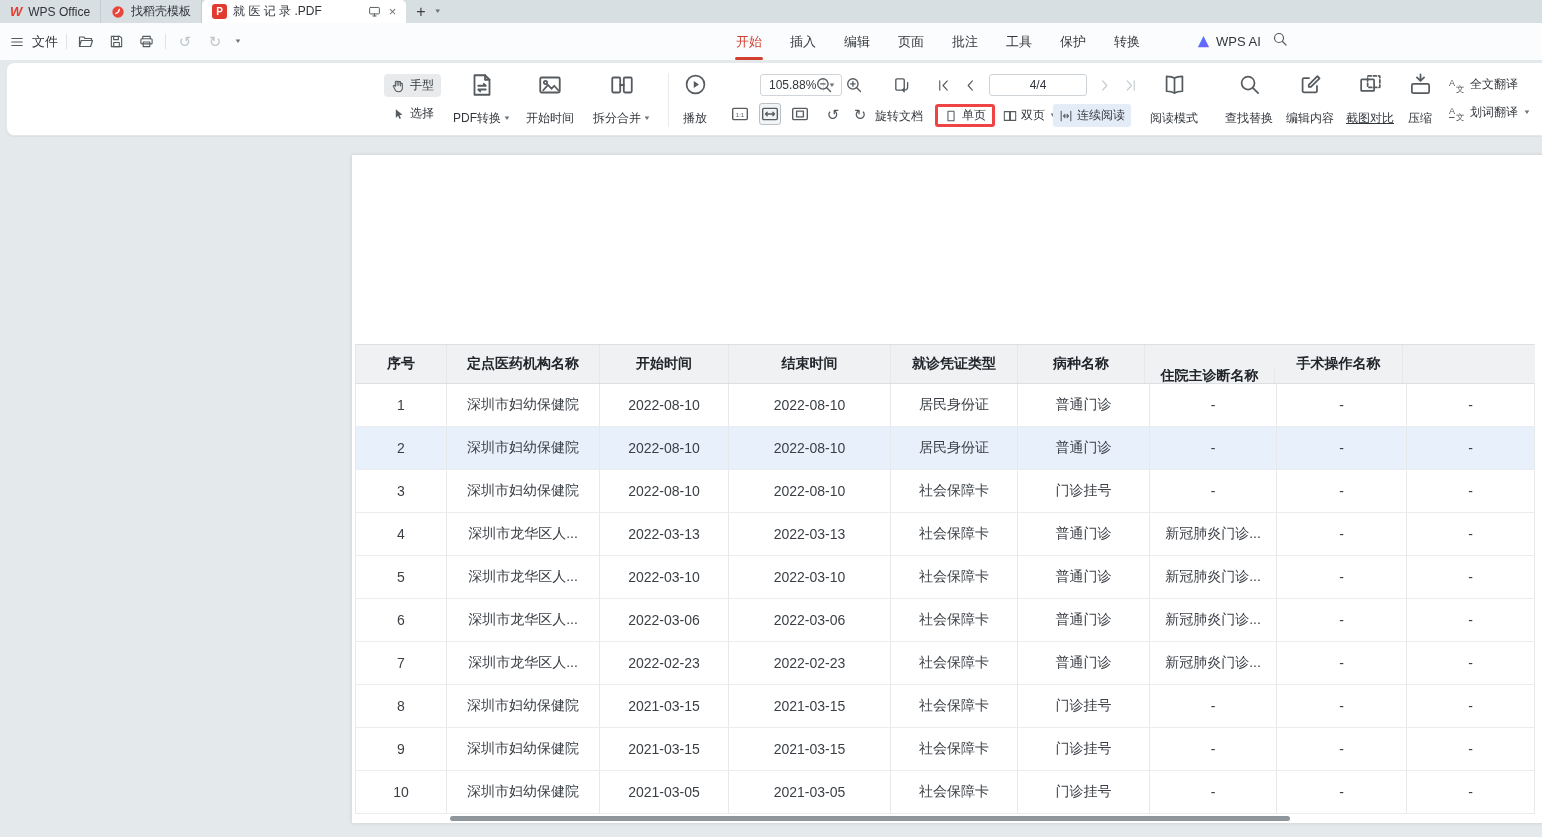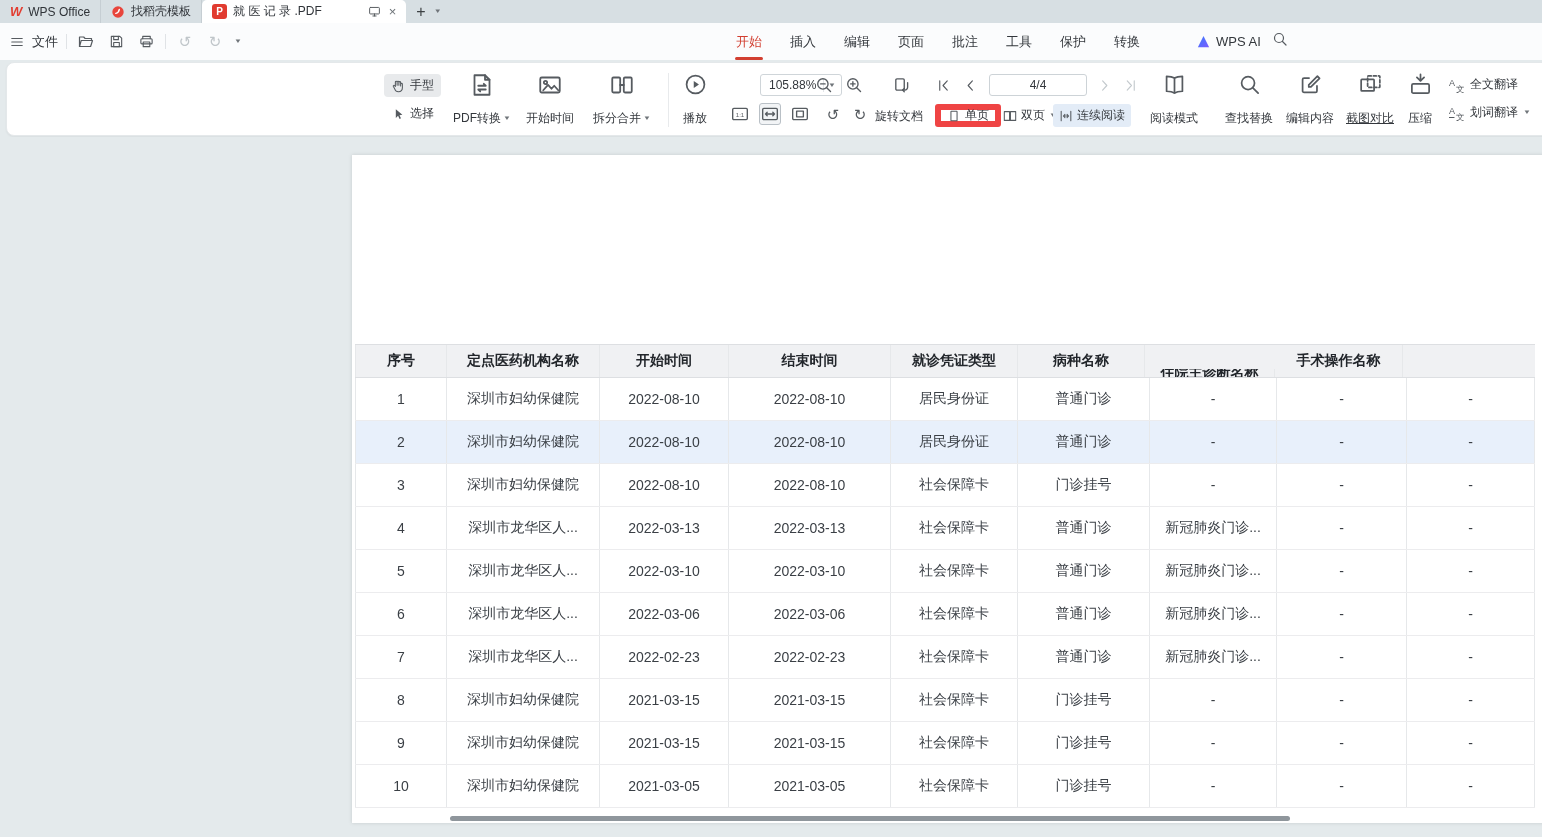--- a/index.html
+++ b/index.html
@@ -51,35 +51,35 @@
   .vlabel { display:flex; align-items:center; gap:2px; white-space:nowrap; }
   .tsep { top:10px; width:1px; height:54px; background:#e8eaec; }
   .zoombox { left:753px; top:11px; width:82px; height:22px; border:1px solid #cfd5d9; border-radius:3px; background:#fff;
              display:flex; align-items:center; gap:4px; font-size:12px; padding:0 5px 0 8px; }
   .zsep { width:1px; height:13px; background:#e2e5e8; margin-left:auto; }
   .iconbtn { width:22px; height:22px; display:flex; align-items:center; justify-content:center; border-radius:3px; }
   .iconbtn.sel { border:1px solid #b9c0c6; background:#f2f4f6; }
   .pageinput { left:982px; top:11px; width:98px; height:22px; border:1px solid #cdd3d7; border-radius:3px; background:#fff;
                display:flex; align-items:center; justify-content:center; font-size:12px; }
   .mode { top:41px; height:23px; display:flex; align-items:center; gap:4px; font-size:12px; padding:0 6px; border-radius:3px; }
-  .mode.box { border:6px solid #ef4444; }
+  .mode.box { border:3px solid #ef4444; }
   .mode.onblue { background:#e3ecf7; }
   .rowlbl { top:45px; font-size:12px; white-space:nowrap; }
   .trow { display:flex; align-items:center; gap:5px; font-size:12px; white-space:nowrap; }
 
   
   .sidebtn { position:absolute; left:14px; width:16px; height:16px; }
 
   
   .viewport { position:absolute; top:137px; left:0; right:0; bottom:0; background:#e4eaec; overflow:hidden; }
   .page { position:absolute; left:352px; top:18px; width:1256px; height:668px; background:#fff;
           box-shadow:0 0 4px rgba(0,0,0,.13); }
   .ptable { position:absolute; left:3px; top:189px; width:1180px; font-size:14px; color:#3a3f45; }
   .prow { display:flex; height:43px; border-bottom:1px solid #ececee; background:#fff; }
-  .prow.head { height:34px; background:#f0f1f3; border-top:1px solid #dddfe2; border-bottom:1px solid #dddfe2;
+  .prow.head { height:40px; background:#f0f1f3; border-top:1px solid #dddfe2; border-bottom:1px solid #dddfe2;
                font-weight:bold; color:#22262b; }
   .prow.hl { background:#e8f0fb; }
   .pcell { display:flex; align-items:center; justify-content:center; border-right:1px solid #e6e8ea;
            overflow:hidden; white-space:nowrap; }
   .pcell:first-child { border-left:1px solid #e6e8ea; }
   .hscroll { position:absolute; left:450px; top:679px; width:840px; height:5px; background:#8f969c; border-radius:3px; }
 </style>
 </head>
 <body>
 

